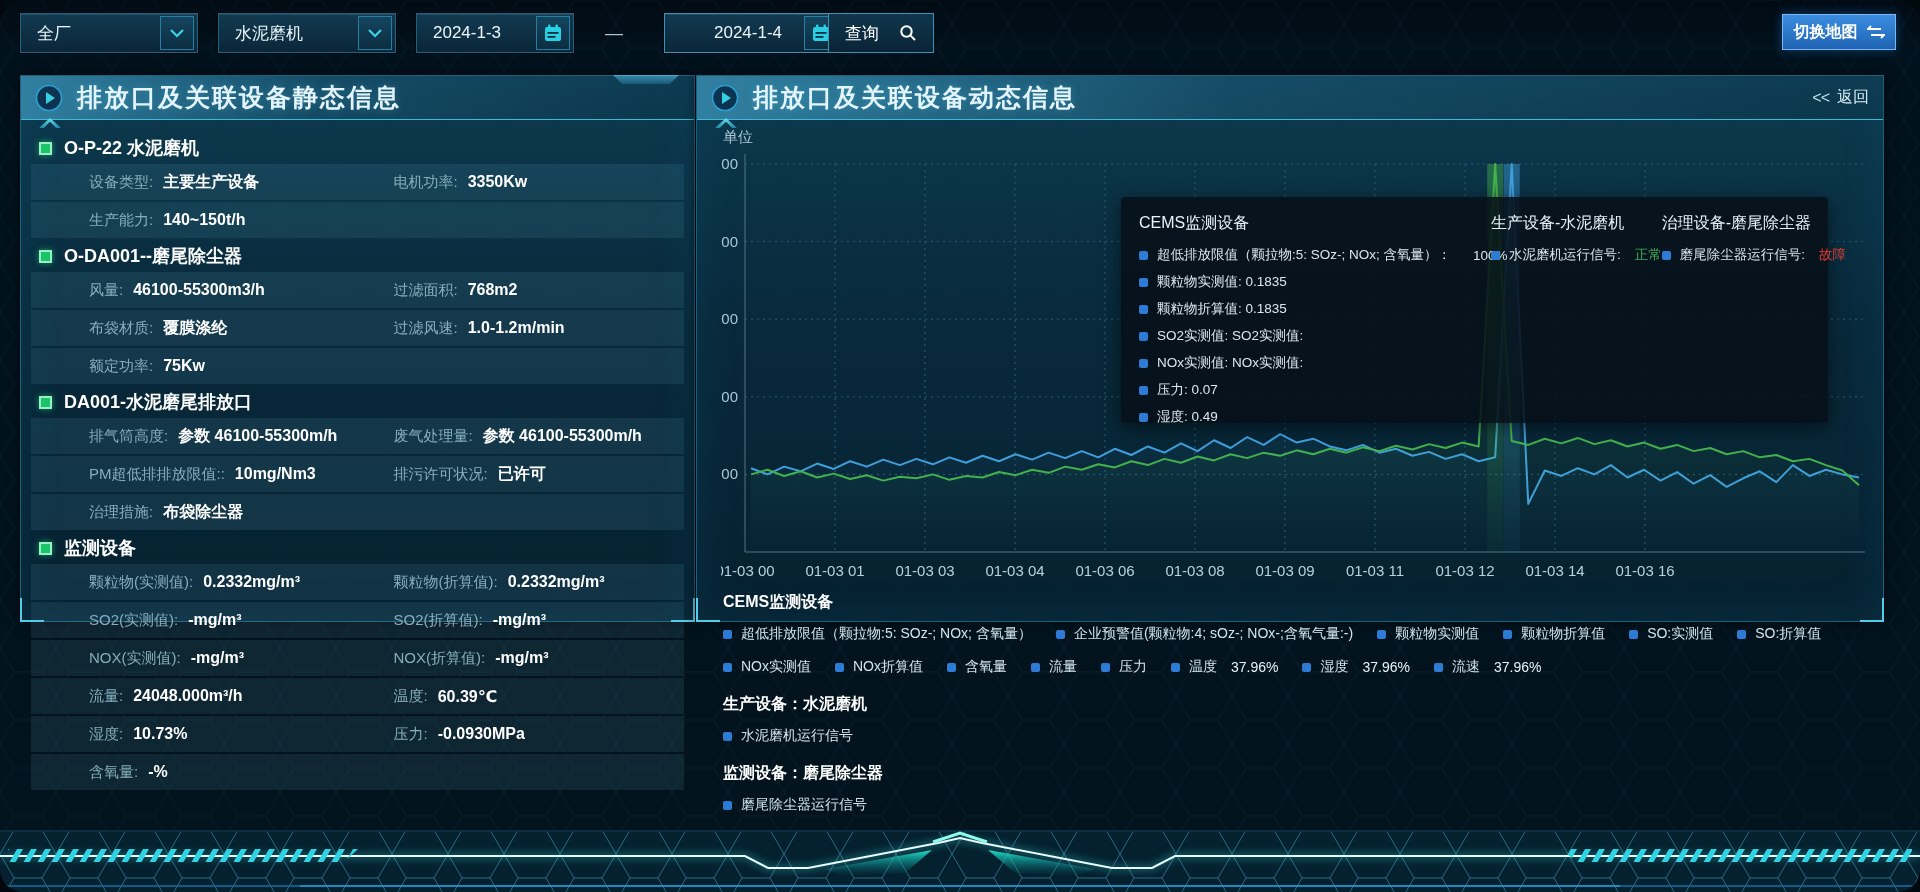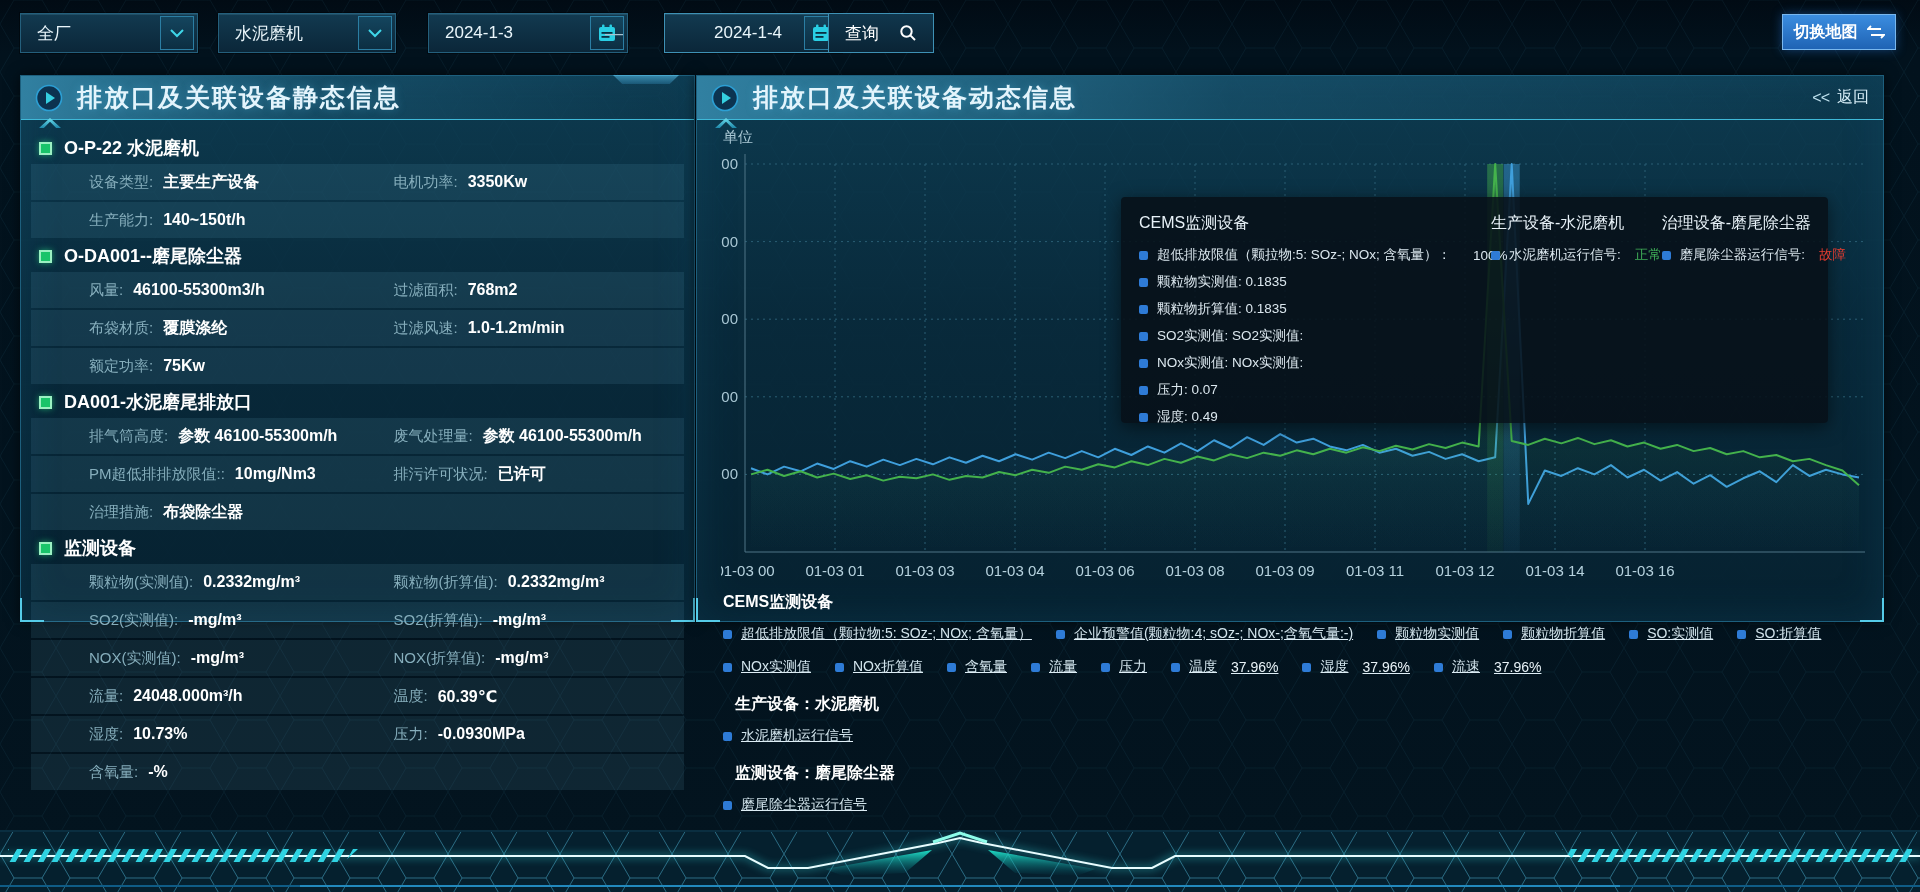--- a/index.html
+++ b/index.html
@@ -1,18 +1,18 @@
 <!DOCTYPE html>
 <html><head>
 <meta charset="utf-8">
 <style>
   html,body{margin:0;padding:0;background:#01090f;}
   #app{position:relative;width:1920px;height:892px;overflow:hidden;
        font-family:"Liberation Sans","DejaVu Sans",sans-serif;
-       background:linear-gradient(180deg,#010b14 0%,#02121d 6%,#03141f 100%);color:#dfeef6;}
+       background:linear-gradient(180deg,#010b14 0%,#02121d 6%,#03141f 100%);color:#dfeef6;border-radius:23px;}
   .hexbg{position:absolute;inset:0;opacity:.07;pointer-events:none;z-index:0;}
 
   
   .ctrl{position:absolute;top:13px;height:40px;box-sizing:border-box;
         background:linear-gradient(180deg,#123a50 0%,#0b2739 100%);
         border:1px solid #245f7c;display:flex;align-items:center;z-index:5;
         box-shadow:0 0 0 1px rgba(0,0,0,.4),inset 0 1px 0 rgba(120,200,230,.15);}
   .ctrl .txt{font-size:17px;color:#eaf6fb;padding-left:16px;flex:1;}
   .subbox{width:32px;height:32px;margin-right:3px;border:1px solid #2b7ea3;
           background:linear-gradient(180deg,#14455e,#0c2e42);
@@ -68,24 +68,24 @@
   .tt-col1{width:352px;}
   .tt-col2{width:183px;}
   .tt-col3{flex:1;}
   .tt-title{font-size:16px;color:#e8f2f8;margin-bottom:12px;white-space:nowrap;}
   .tt-item{display:flex;align-items:center;font-size:13.5px;color:#dbe7ee;margin-bottom:9px;white-space:nowrap;}
   .sq{width:9px;height:9px;background:#2e7bd6;border-radius:2px;margin-right:9px;flex:none;}
   .tt-val{margin-left:22px;}
   .st-ok{color:#3fae57;margin-left:14px;}
   .legend-zone{position:absolute;left:26px;top:516px;width:1140px;}
   .lg-title{font-size:16px;font-weight:700;color:#ffffff;margin-bottom:12px;}
-  .lg-items{display:flex;flex-wrap:wrap;column-gap:24px;row-gap:15px;margin-bottom:18px;text-decoration:underline;}
+  .lg-items{display:flex;flex-wrap:wrap;column-gap:24px;row-gap:15px;margin-bottom:18px;}
   .lg-item{display:flex;align-items:center;font-size:14px;color:#d2e4ec;cursor:pointer;white-space:nowrap;}
   .lg-val{margin-left:14px;color:#e9f3f8;}
-  .lg-sub{margin-top:8px;margin-left:12px;}
+  .lg-sub{margin-top:8px;}
 
   
   .footer{position:absolute;left:0;top:830px;width:1920px;height:62px;z-index:1;}
 </style>
 </head>
 <body>
 <div id="app">
 
 <svg class="hexbg" width="1920" height="892">
   <defs>
@@ -105,21 +105,21 @@
   </span>
 </div>
 <div class="ctrl" style="left:218px;width:178px;">
   <span class="txt">水泥磨机</span>
   <span class="subbox">
     <svg width="14" height="9" viewBox="0 0 14 9">
           <path d="M1 1 L7 7 L13 1" fill="none" stroke="#3fd6e8" stroke-width="2"></path>
         </svg>
   </span>
 </div>
-<div class="ctrl" style="left:428px;width:200px;justify-content:center;">
+<div class="ctrl" style="left:416px;width:158px;justify-content:center;">
   <span class="txt">2024-1-3</span>
   <span class="subbox">
     <svg width="20" height="20" viewBox="0 0 20 20">
       <rect x="2" y="4" width="16" height="14" rx="2" fill="#29cfe4"></rect>
       <rect x="5" y="1.5" width="2.5" height="4" rx="1" fill="#29cfe4"></rect>
       <rect x="12.5" y="1.5" width="2.5" height="4" rx="1" fill="#29cfe4"></rect>
       <rect x="4.5" y="9" width="11" height="1.8" fill="#0a2e42"></rect>
       <rect x="4.5" y="13" width="8" height="1.8" fill="#0a2e42"></rect>
     </svg>
   </span>

